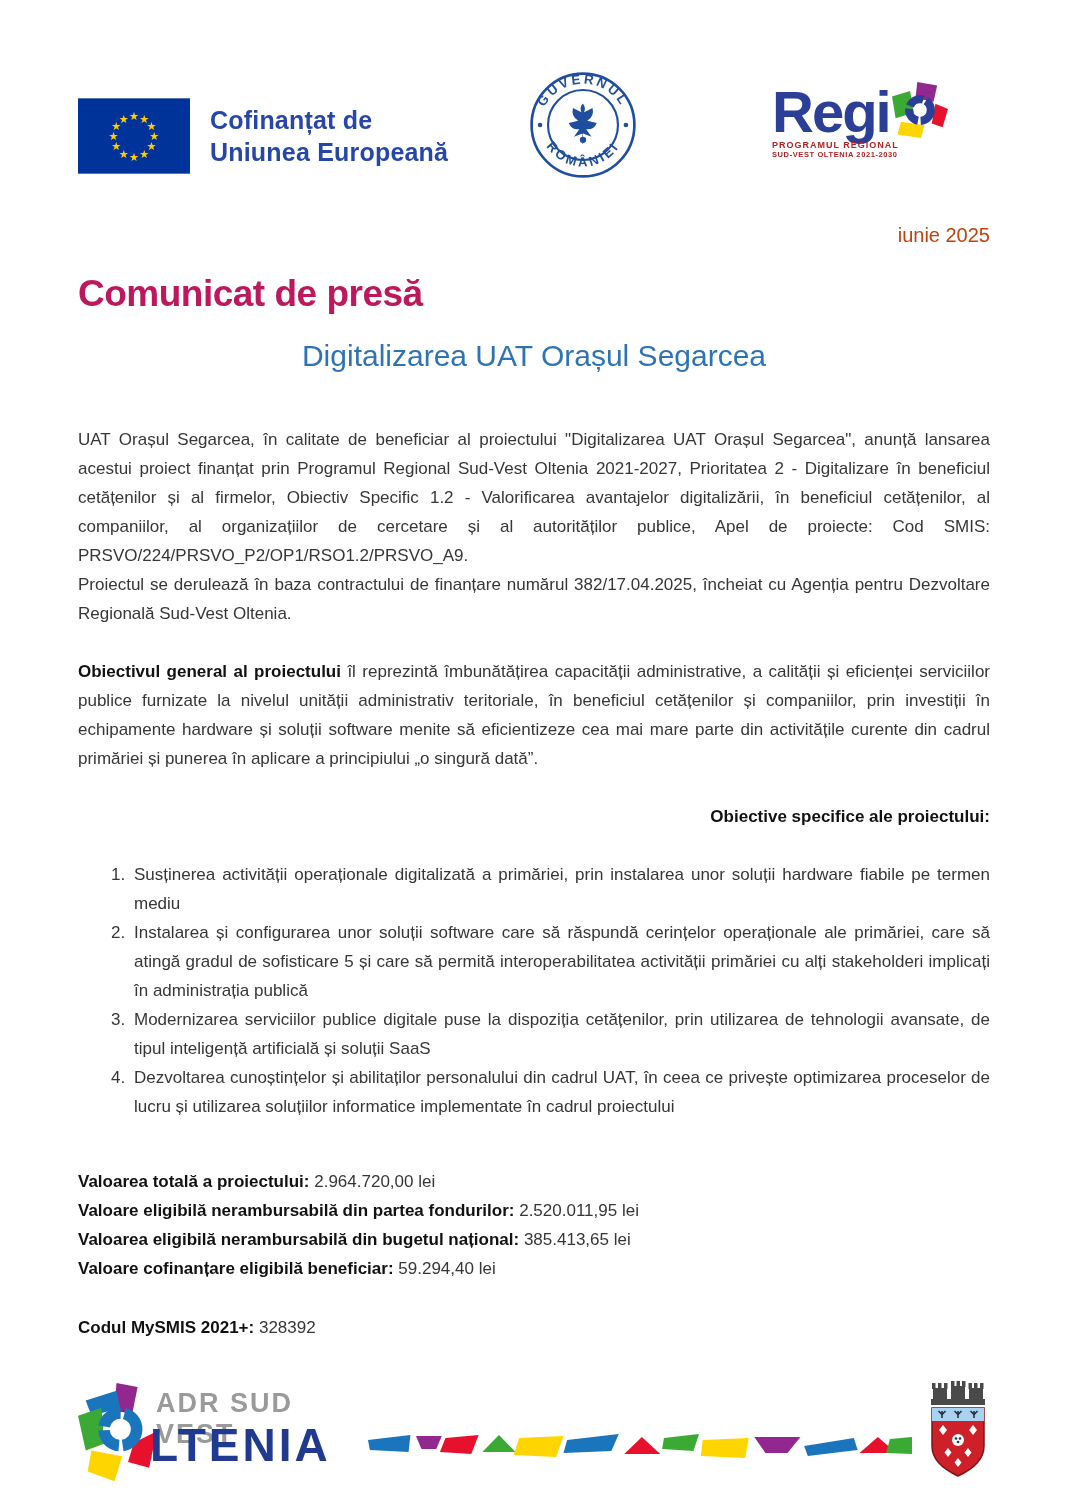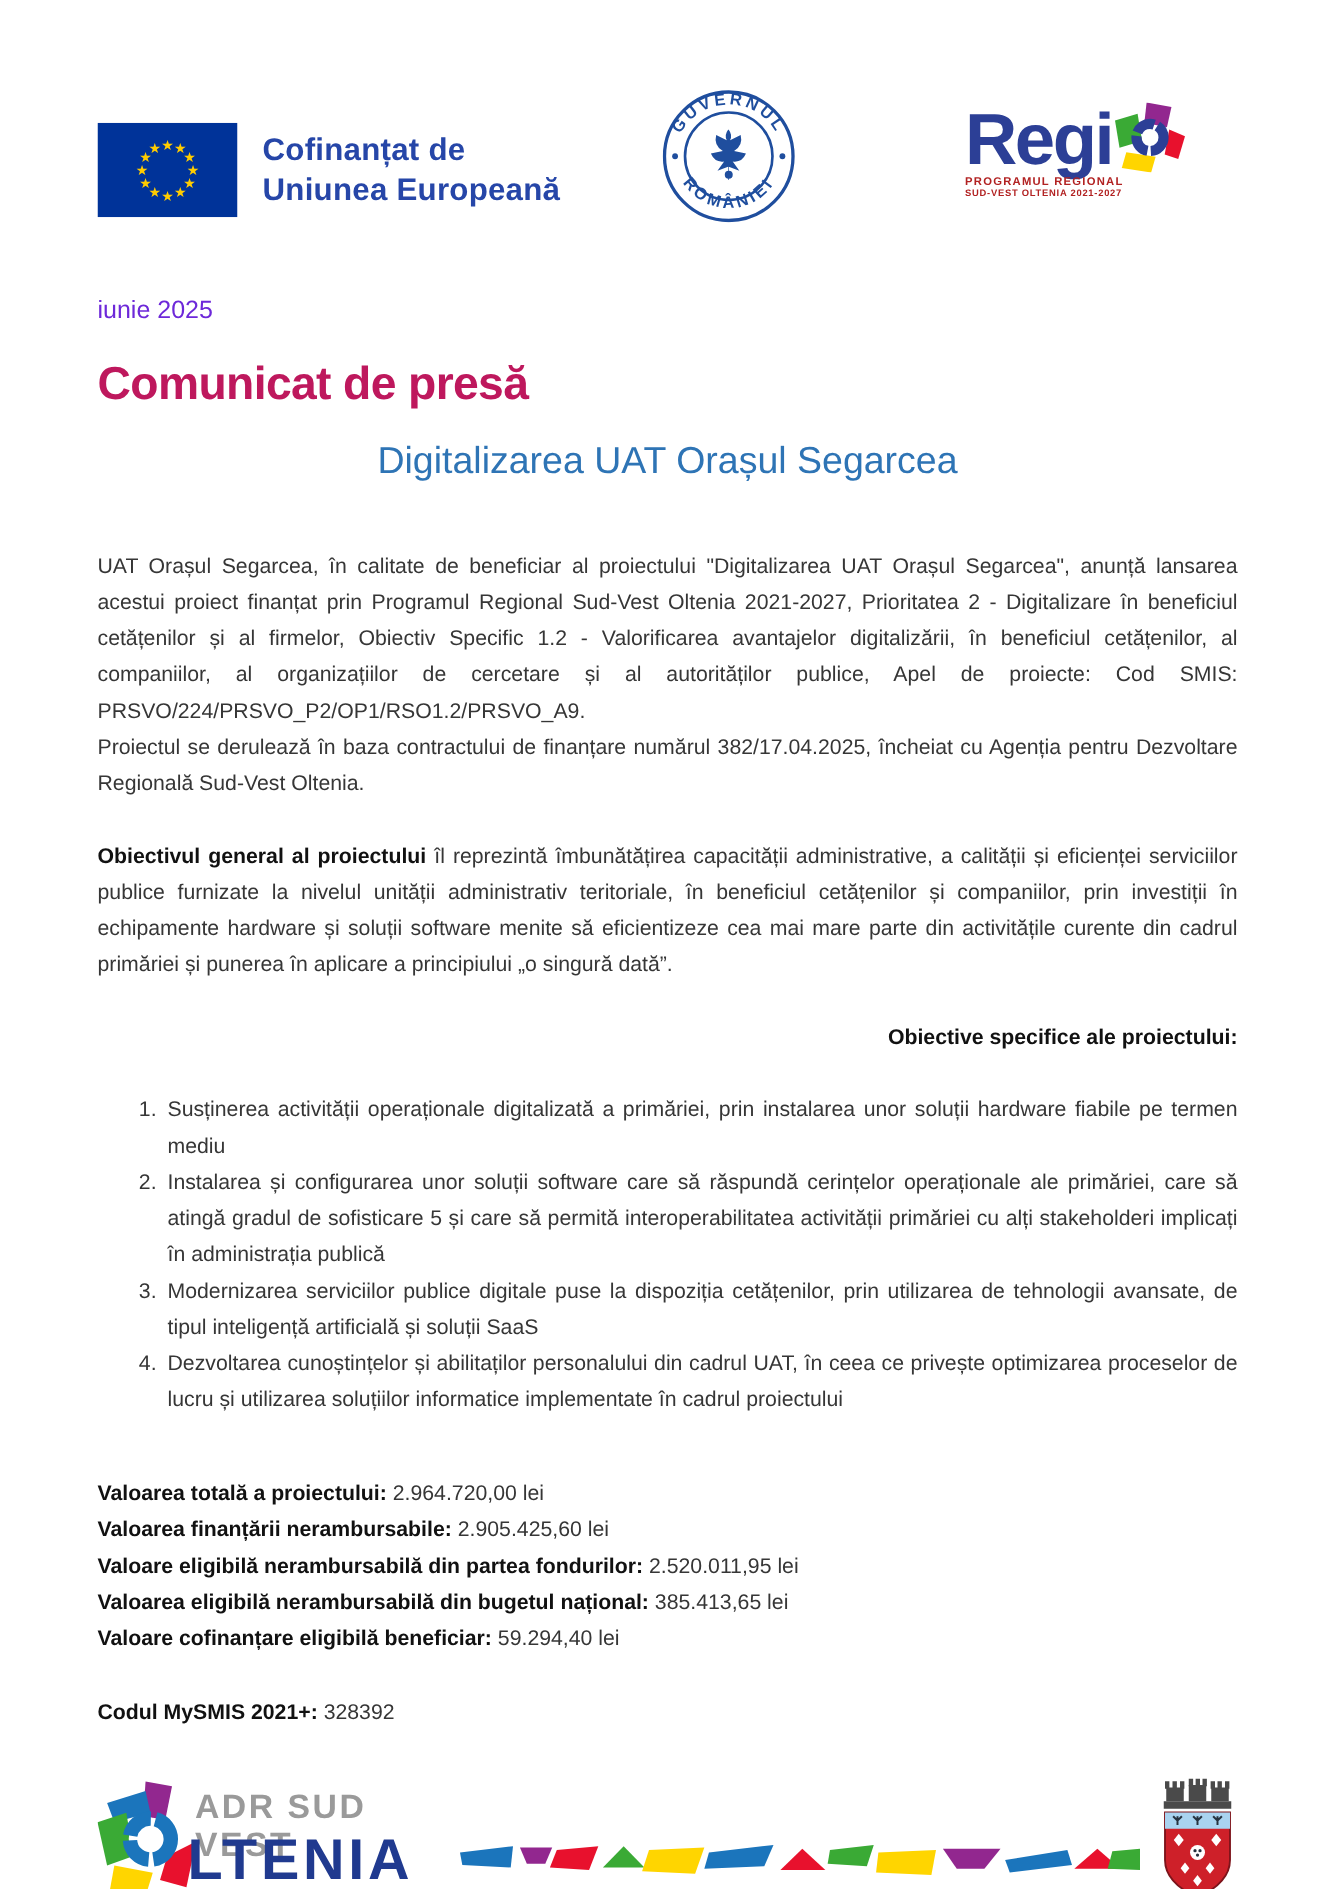--- a/index.html
+++ b/index.html
@@ -17,21 +17,21 @@
   .gov-seal { position: absolute; left: 452px; top: 72px; }
   .regio-block { padding-top: 6px; width: 218px; }
   .regio-row { display: flex; align-items: flex-start; }
   .regio-word { font-weight: bold; font-size: 58px; line-height: 0.9; color: #2c3f96; letter-spacing: -2px; }
   .regio-o { margin-left: 2px; margin-top: -4px; }
   .regio-sub { margin-top: 2px; color: #b22222; font-weight: bold; }
   .regio-sub .l1 { font-size: 9px; letter-spacing: 1px; }
   .regio-sub .l2 { font-size: 7.5px; letter-spacing: 0.6px; }
 
   
-  .date-line { margin-top: 45px; font-size: 20px; color: #6d28d9; }
+  .date-line { text-align: right; margin-top: 32px; font-size: 20px; color: #c2410c; }
   .doc-title { text-align: left; margin-top: 26px; font-size: 37px; font-weight: bold; color: #be185d; letter-spacing: -0.5px; }
   .doc-subtitle { text-align: center; margin-top: 24px; font-size: 30px; font-weight: normal; color: #2e74b5; }
 
   
   .doc-body { margin-top: 52px; font-size: 17px; line-height: 29px; color: #363636; text-align: justify; }
   .doc-body strong, .kv-row strong, .obj-heading { color: #111; text-align: right; }
   .para2 { margin-top: 29px; }
   .obj-heading { margin-top: 29px; font-weight: bold; font-size: 17px; line-height: 29px; }
   ol.objectives { margin-top: 29px; padding-left: 52px; font-size: 17px; line-height: 29px; color: #363636; text-align: justify; }
   ol.objectives li { padding-left: 4px; }
@@ -109,21 +109,21 @@
         <svg class="regio-o" width="56" height="56" viewBox="0 0 62 62">
           <polygon points="0,16 20,10 24,34 4,40" fill="#3aaa35"></polygon>
           <polygon points="28,0 50,4 46,22 26,18" fill="#92278f"></polygon>
           <polygon points="48,24 62,30 56,50 44,46" fill="#e8112d"></polygon>
           <polygon points="10,44 36,48 32,62 6,58" fill="#ffd500"></polygon>
           <circle cx="31" cy="31" r="12" fill="none" stroke="#2c3f96" stroke-width="9" stroke-dasharray="18 3"></circle>
         </svg>
       </div>
       <div class="regio-sub">
         <div class="l1">PROGRAMUL REGIONAL</div>
-        <div class="l2">SUD-VEST OLTENIA 2021-2027</div>
+        <div class="l2">SUD-VEST OLTENIA 2021-2030</div>
       </div>
     </div>
   </div>
 
   <div class="date-line">iunie 2025</div>
   <h1 class="doc-title">Comunicat de presă</h1>
   <h2 class="doc-subtitle">Digitalizarea UAT Orașul Segarcea</h2>
 
   <div class="doc-body">
     <p class="para1">
@@ -135,21 +135,20 @@
     <ol class="objectives">
       <li>Susținerea activității operaționale digitalizată a primăriei, prin instalarea unor soluții hardware fiabile pe termen mediu</li>
       <li>Instalarea și configurarea unor soluții software care să răspundă cerințelor operaționale ale primăriei, care să atingă gradul de sofisticare 5 și care să permită interoperabilitatea activității primăriei cu alți stakeholderi implicați în administrația publică</li>
       <li>Modernizarea serviciilor publice digitale puse la dispoziția cetățenilor, prin utilizarea de tehnologii avansate, de tipul inteligență artificială și soluții SaaS</li>
       <li>Dezvoltarea cunoștințelor și abilitaților personalului din cadrul UAT, în ceea ce privește optimizarea proceselor de lucru și utilizarea soluțiilor informatice implementate în cadrul proiectului</li>
     </ol>
   </div>
 
   <div class="values-block">
     <div class="kv-row"><strong>Valoarea totală a proiectului:</strong> <span>2.964.720,00 lei</span></div>
-    <div class="kv-row"><strong>Valoarea finanțării nerambursabile:</strong> <span>2.905.425,60 lei</span></div>
     <div class="kv-row"><strong>Valoare eligibilă nerambursabilă din partea fondurilor:</strong> <span>2.520.011,95 lei</span></div>
     <div class="kv-row"><strong>Valoarea eligibilă nerambursabilă din bugetul național:</strong> <span>385.413,65 lei</span></div>
     <div class="kv-row"><strong>Valoare cofinanțare eligibilă beneficiar:</strong> <span>59.294,40 lei</span></div>
   </div>
 
   <div class="deadline-block">
     <div class="kv-row"><strong>Codul MySMIS 2021+:</strong> <span>328392</span></div>
   </div>
 
   <div class="footer">

